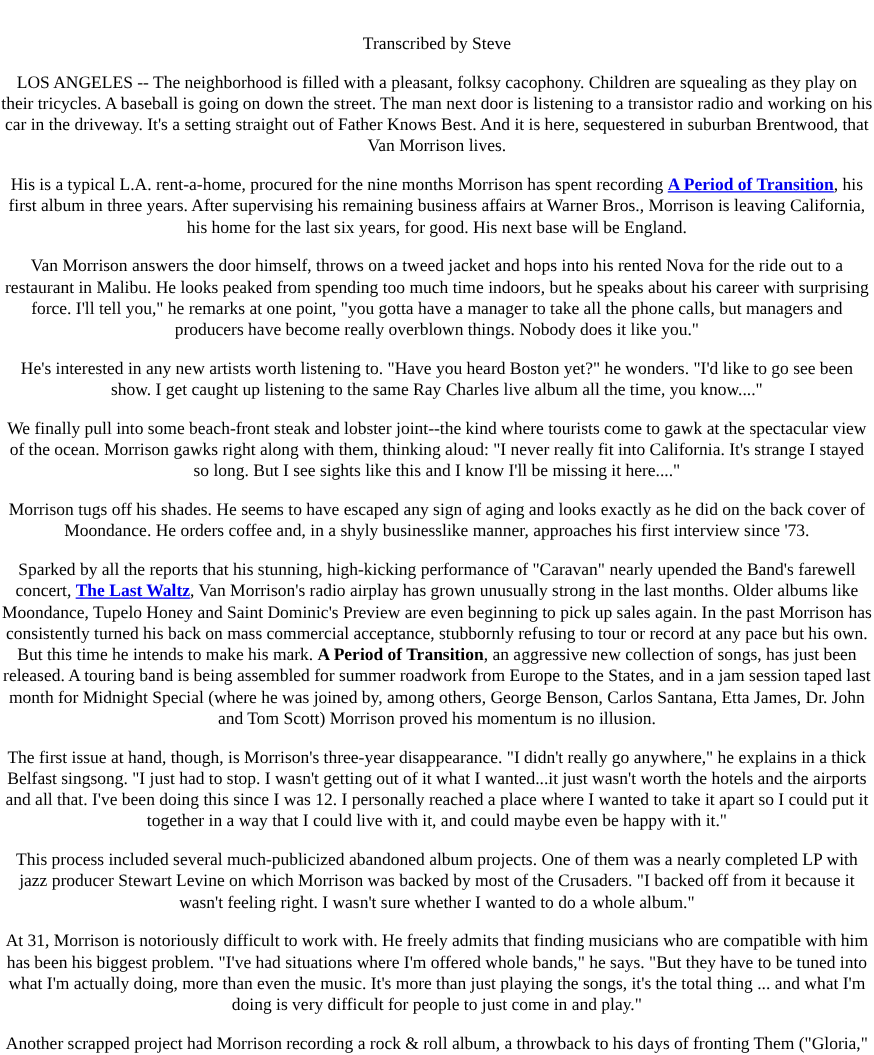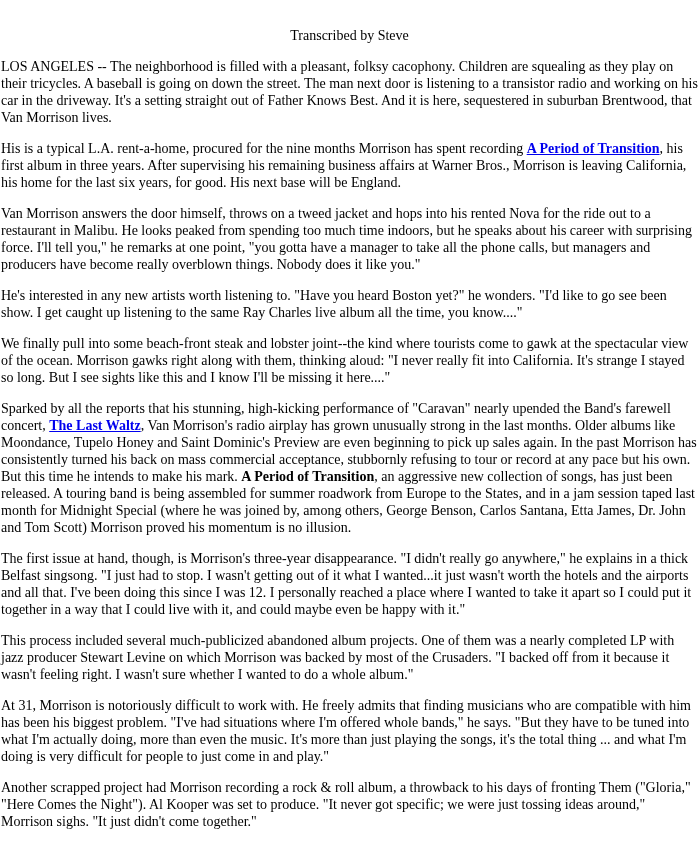--- a/index.html
+++ b/index.html
@@ -20,40 +20,41 @@
     height: 844px;
     padding: 13px 1px 0 1px;
     overflow: hidden;
   }
   .byline {
     text-align: center;
     margin: 14px 0 0 0;
   }
   .para {
     margin: 14px 0 0 0;
-    text-align: left;
+    text-align: center;
   }
   a.doc-link {
     color: var(--link-color);
     font-weight: bold;
     text-decoration: underline;
     cursor: pointer;
   }
   b.album-title { font-weight: bold; }
 </style>
 </head>
 <body>
 
 <div class="page">
   <p class="byline">Transcribed by Steve</p>
   <div id="article-body">
       <p class="para"><span>LOS ANGELES -- The neighborhood is filled with a pleasant, folksy cacophony. Children are squealing as they play on their tricycles. A baseball is going on down the street. The man next door is listening to a transistor radio and working on his car in the driveway. It's a setting straight out of Father Knows Best. And it is here, sequestered in suburban Brentwood, that Van Morrison lives.</span></p>
       <p class="para"><span>His is a typical L.A. rent-a-home, procured for the nine months Morrison has spent recording </span><a href="#" class="doc-link">A Period of Transition</a><span>, his first album in three years. After supervising his remaining business affairs at Warner Bros., Morrison is leaving California, his home for the last six years, for good. His next base will be England.</span></p>
       <p class="para"><span>Van Morrison answers the door himself, throws on a tweed jacket and hops into his rented Nova for the ride out to a restaurant in Malibu. He looks peaked from spending too much time indoors, but he speaks about his career with surprising force. I'll tell you," he remarks at one point, "you gotta have a manager to take all the phone calls, but managers and producers have become really overblown things. Nobody does it like you."</span></p>
       <p class="para"><span>He's interested in any new artists worth listening to. "Have you heard Boston yet?" he wonders. "I'd like to go see been show. I get caught up listening to the same Ray Charles live album all the time, you know...."</span></p>
       <p class="para"><span>We finally pull into some beach-front steak and lobster joint--the kind where tourists come to gawk at the spectacular view of the ocean. Morrison gawks right along with them, thinking aloud: "I never really fit into California. It's strange I stayed so long. But I see sights like this and I know I'll be missing it here...."</span></p>
+      <p class="para"><span>Morrison tugs off his shades. He seems to have escaped any sign of aging and looks exactly as he did on the back cover of Moondance. He orders coffee and, in a shyly businesslike manner, approaches his first interview since '73.</span></p>
       <p class="para"><span>Sparked by all the reports that his stunning, high-kicking performance of "Caravan" nearly upended the Band's farewell concert, </span><a href="#" class="doc-link">The Last Waltz</a><span>, Van Morrison's radio airplay has grown unusually strong in the last months. Older albums like Moondance, Tupelo Honey and Saint Dominic's Preview are even beginning to pick up sales again. In the past Morrison has consistently turned his back on mass commercial acceptance, stubbornly refusing to tour or record at any pace but his own. But this time he intends to make his mark. </span><b class="album-title">A Period of Transition</b><span>, an aggressive new collection of songs, has just been released. A touring band is being assembled for summer roadwork from Europe to the States, and in a jam session taped last month for Midnight Special (where he was joined by, among others, George Benson, Carlos Santana, Etta James, Dr. John and Tom Scott) Morrison proved his momentum is no illusion.</span></p>
       <p class="para"><span>The first issue at hand, though, is Morrison's three-year disappearance. "I didn't really go anywhere," he explains in a thick Belfast singsong. "I just had to stop. I wasn't getting out of it what I wanted...it just wasn't worth the hotels and the airports and all that. I've been doing this since I was 12. I personally reached a place where I wanted to take it apart so I could put it together in a way that I could live with it, and could maybe even be happy with it."</span></p>
       <p class="para"><span>This process included several much-publicized abandoned album projects. One of them was a nearly completed LP with jazz producer Stewart Levine on which Morrison was backed by most of the Crusaders. "I backed off from it because it wasn't feeling right. I wasn't sure whether I wanted to do a whole album."</span></p>
       <p class="para"><span>At 31, Morrison is notoriously difficult to work with. He freely admits that finding musicians who are compatible with him has been his biggest problem. "I've had situations where I'm offered whole bands," he says. "But they have to be tuned into what I'm actually doing, more than even the music. It's more than just playing the songs, it's the total thing ... and what I'm doing is very difficult for people to just come in and play."</span></p>
       <p class="para"><span>Another scrapped project had Morrison recording a rock &amp; roll album, a throwback to his days of fronting Them ("Gloria," "Here Comes the Night"). Al Kooper was set to produce. "It never got specific; we were just tossing ideas around," Morrison sighs. "It just didn't come together."</span></p>
     </div>
 </div>
 
 </body></html>

